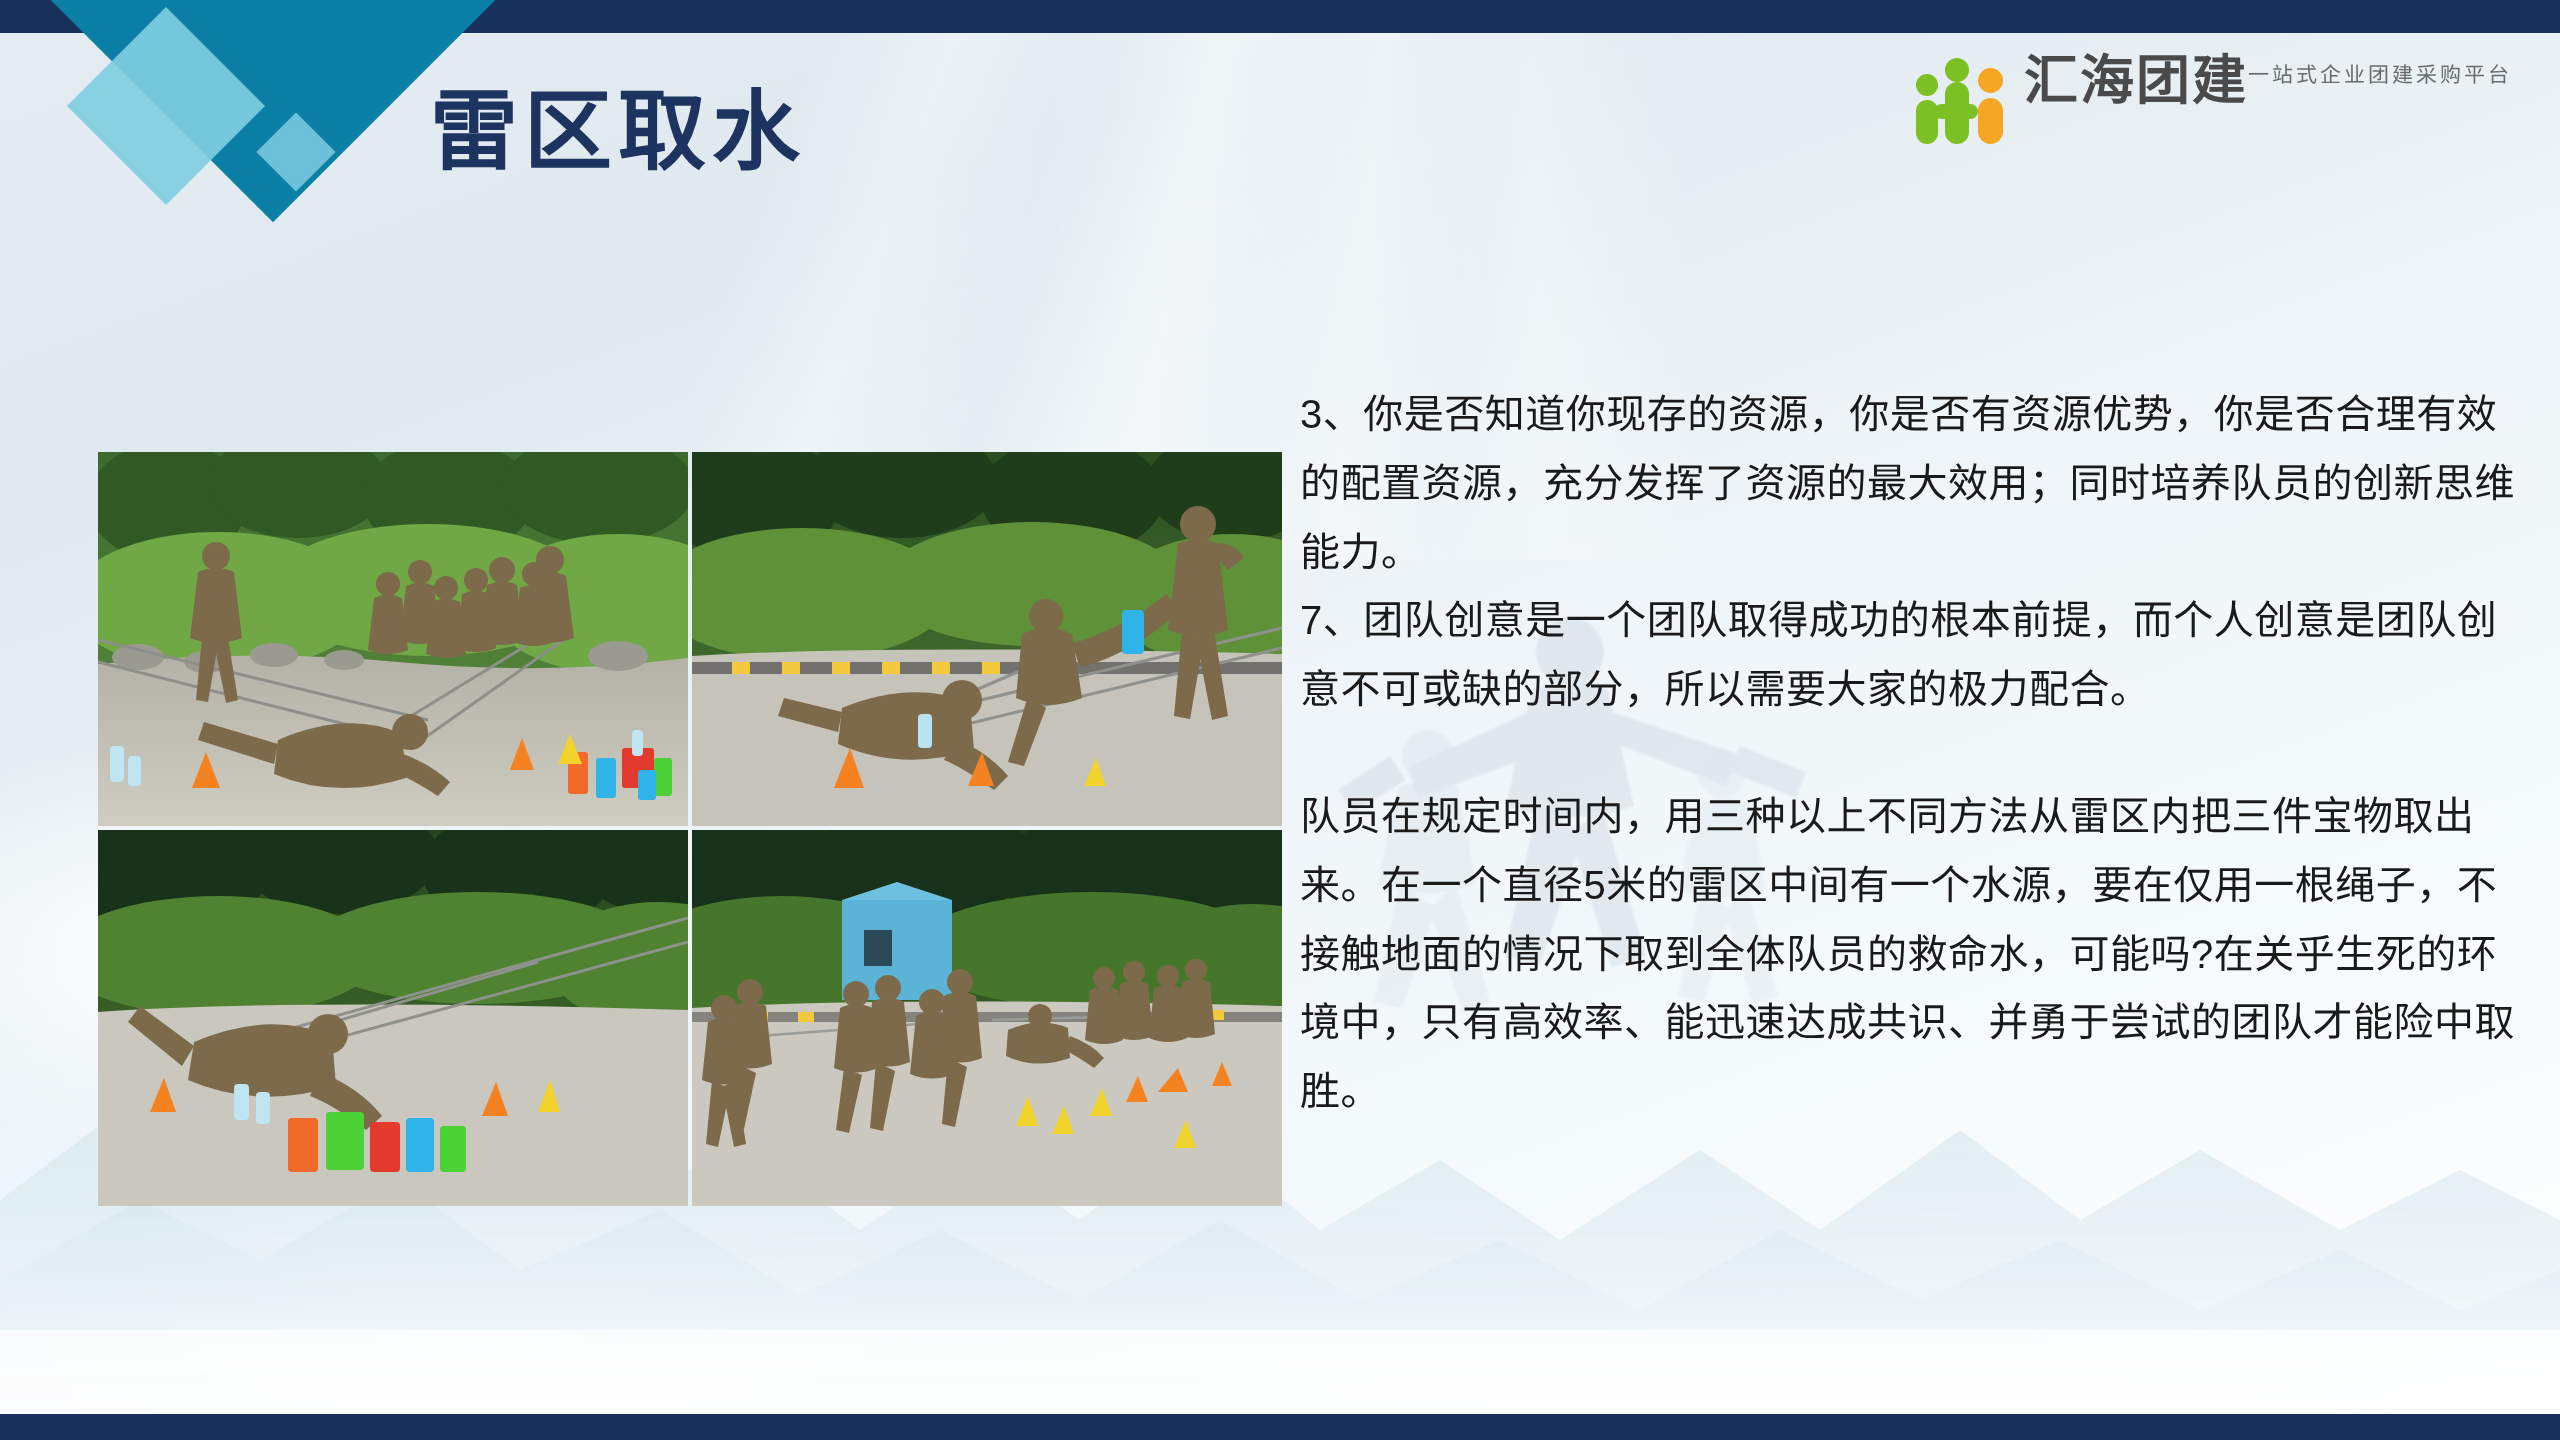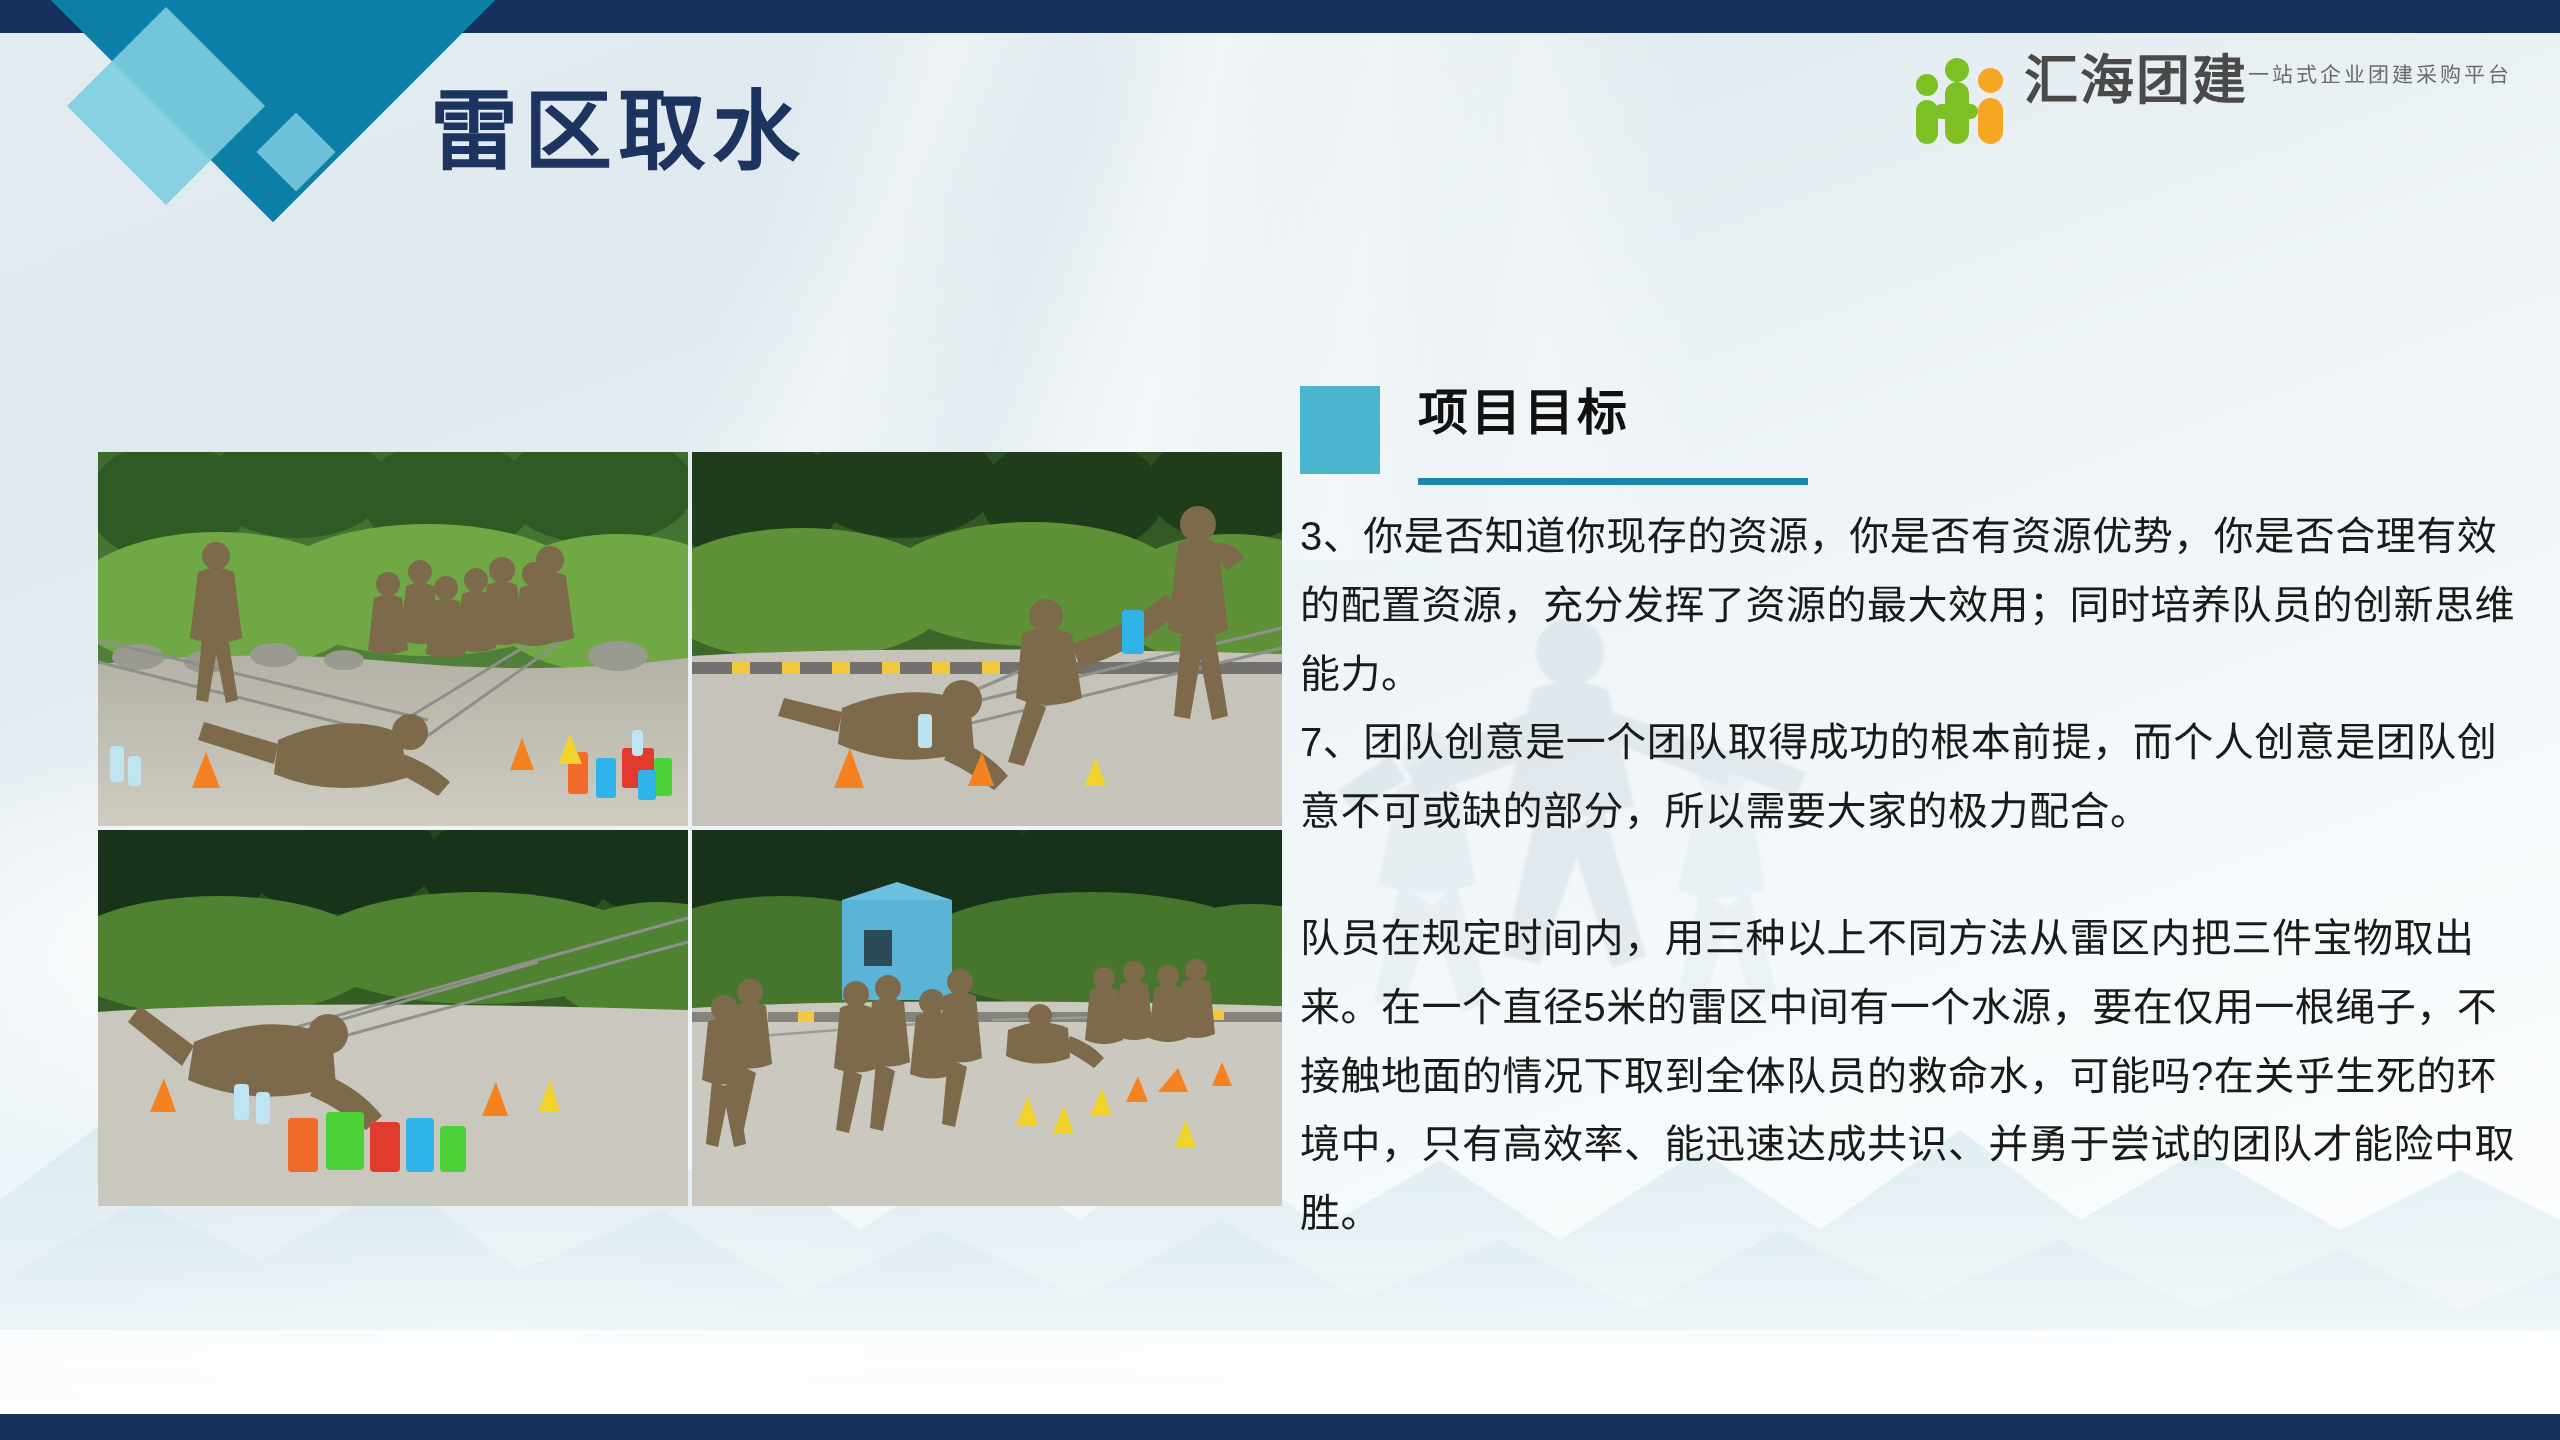--- a/index.html
+++ b/index.html
@@ -541,25 +541,20 @@
           <polygon points="494,290 504,318 482,318" fill="#f2d32c"></polygon>
         </g>
       </svg>
     </div>
 
   </div>
 
   <div class="content">
 
     <div class="section">
-      <div class="sec-head">
-        <div class="sec-square"></div>
-        <div class="sec-title">项目目标</div>
-        <div class="sec-rule"></div>
-      </div>
       <div class="sec-body">
         <p>3、你是否知道你现存的资源，你是否有资源优势，你是否合理有效的配置资源，充分发挥了资源的最大效用；同时培养队员的创新思维能力。</p>
         <p>7、团队创意是一个团队取得成功的根本前提，而个人创意是团队创意不可或缺的部分，所以需要大家的极力配合。</p>
       </div>
     </div>
 
     <div class="section">
       <div class="sec-body">
         <p>队员在规定时间内，用三种以上不同方法从雷区内把三件宝物取出来。在一个直径5米的雷区中间有一个水源，要在仅用一根绳子，不接触地面的情况下取到全体队员的救命水，可能吗?在关乎生死的环境中，只有高效率、能迅速达成共识、并勇于尝试的团队才能险中取胜。</p>
       </div>

